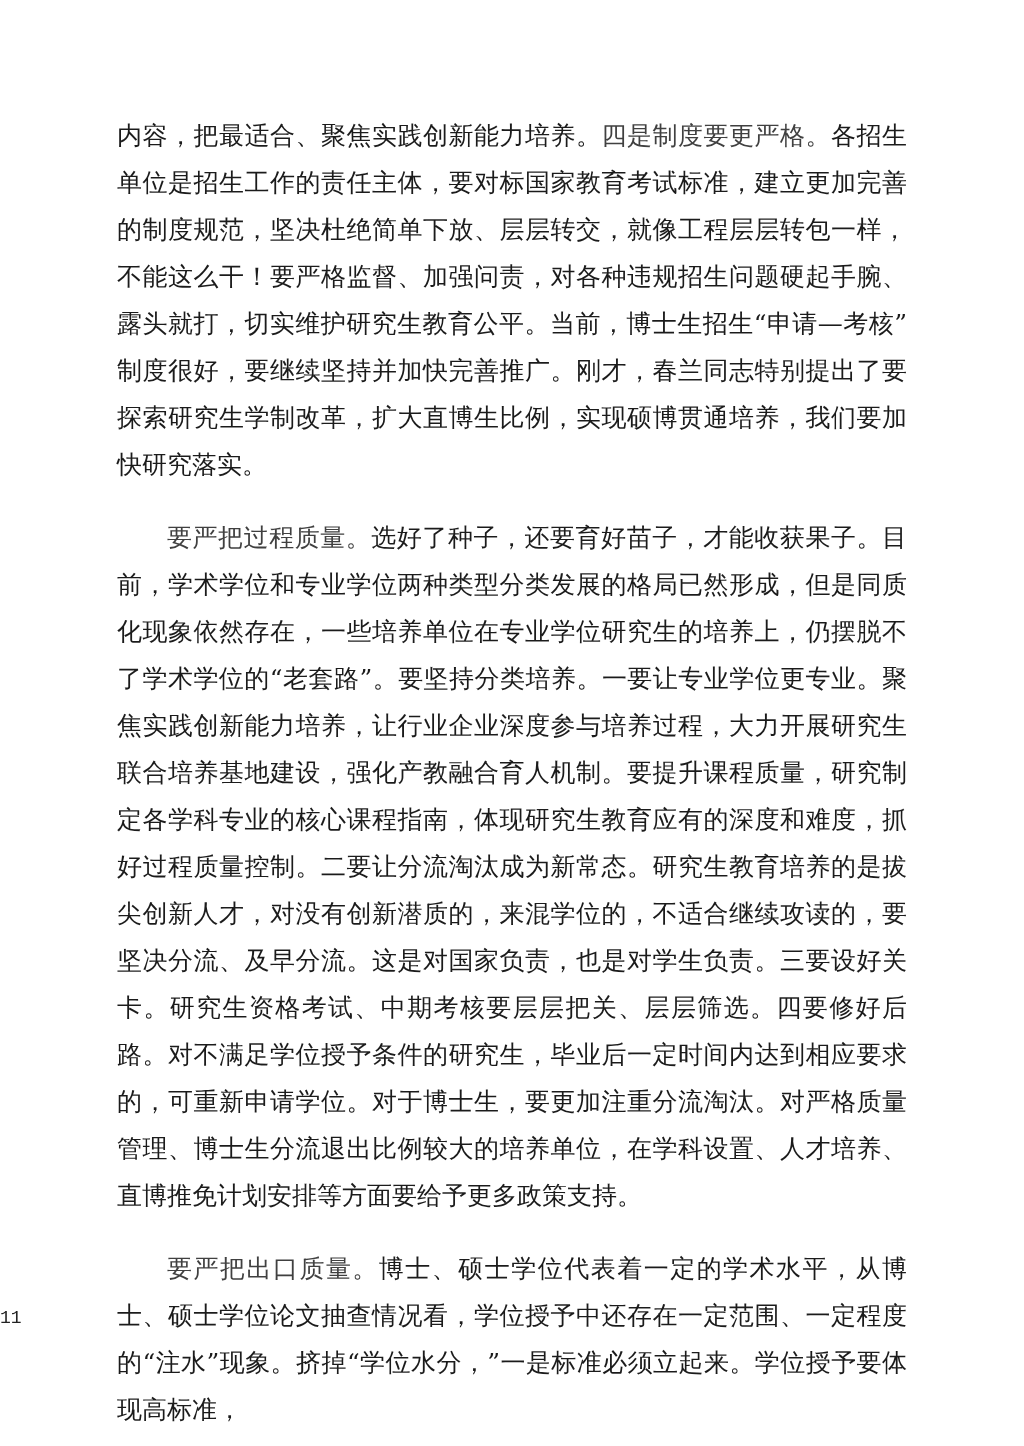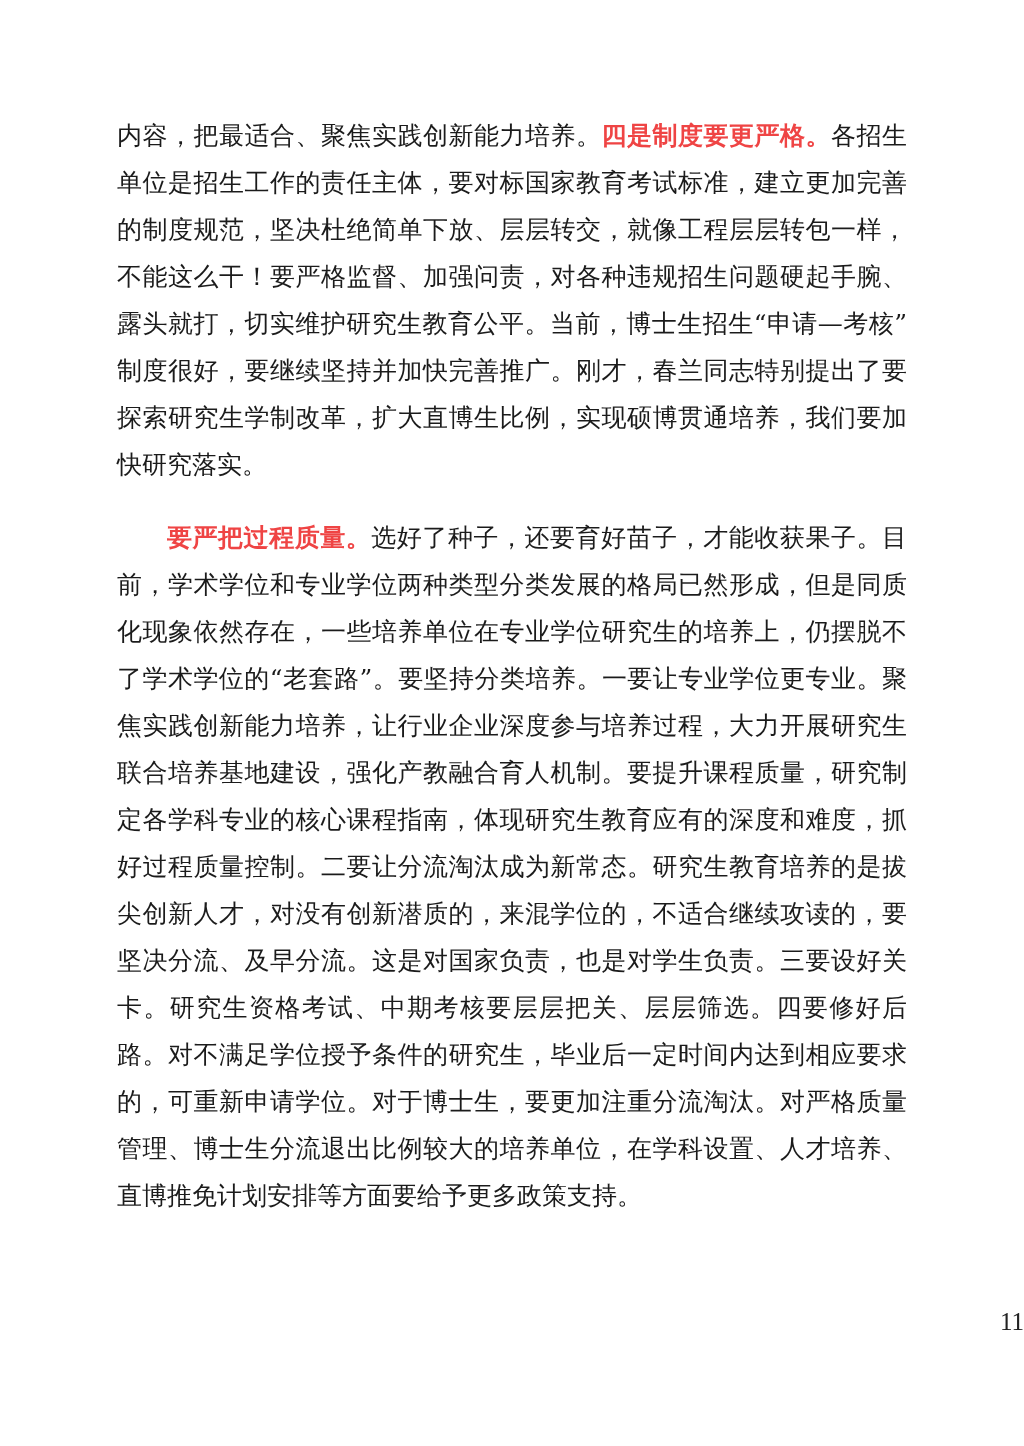--- a/index.html
+++ b/index.html
@@ -29,37 +29,38 @@
     color: #1b1b1b;
     font-family: "DejaVu Serif", "Liberation Serif", serif;
   }
   p.para + p.para {
     margin-top: 26px;
   }
   p.para.indent {
     text-indent: 50px;
   }
   .seg-bold {
-    font-weight: 700;
-    color: #ef4444;
+    font-weight: 400;
+    color: #404040;
   }
   .page-number {
     position: absolute;
     top: 1308px;
     left: 0;
     width: 100%;
-    text-align: right;
-    font-size: 25px;
+    text-align: left;
+    font-size: 18px;
     color: #222222;
-    font-family: Liberation Serif, serif;
+    font-family: Liberation Mono, monospace;
   }
 </style>
 </head>
 <body>
 
 <div class="page">
   <div class="content">
 
   <p class="para"><span class="seg-normal">内容，把最适合、聚焦实践创新能力培养。</span><span class="seg-bold">四是制度要更严格。</span><span class="seg-normal">各招生单位是招生工作的责任主体，要对标国家教育考试标准，建立更加完善的制度规范，坚决杜绝简单下放、层层转交，就像工程层层转包一样，不能这么干！要严格监督、加强问责，对各种违规招生问题硬起手腕、露头就打，切实维护研究生教育公平。当前，博士生招生“申请—考核”制度很好，要继续坚持并加快完善推广。刚才，春兰同志特别提出了要探索研究生学制改革，扩大直博生比例，实现硕博贯通培养，我们要加快研究落实。</span></p>
       <p class="para indent"><span class="seg-bold">要严把过程质量。</span><span class="seg-normal">选好了种子，还要育好苗子，才能收获果子。目前，学术学位和专业学位两种类型分类发展的格局已然形成，但是同质化现象依然存在，一些培养单位在专业学位研究生的培养上，仍摆脱不了学术学位的“老套路”。要坚持分类培养。一要让专业学位更专业。聚焦实践创新能力培养，让行业企业深度参与培养过程，大力开展研究生联合培养基地建设，强化产教融合育人机制。要提升课程质量，研究制定各学科专业的核心课程指南，体现研究生教育应有的深度和难度，抓好过程质量控制。二要让分流淘汰成为新常态。研究生教育培养的是拔尖创新人才，对没有创新潜质的，来混学位的，不适合继续攻读的，要坚决分流、及早分流。这是对国家负责，也是对学生负责。三要设好关卡。研究生资格考试、中期考核要层层把关、层层筛选。四要修好后路。对不满足学位授予条件的研究生，毕业后一定时间内达到相应要求的，可重新申请学位。对于博士生，要更加注重分流淘汰。对严格质量管理、博士生分流退出比例较大的培养单位，在学科设置、人才培养、直博推免计划安排等方面要给予更多政策支持。</span></p>
+      <p class="para indent"><span class="seg-bold">要严把出口质量。</span><span class="seg-normal">博士、硕士学位代表着一定的学术水平，从博士、硕士学位论文抽查情况看，学位授予中还存在一定范围、一定程度的“注水”现象。挤掉“学位水分，”一是标准必须立起来。学位授予要体现高标准，</span></p>
     </div>
   <div class="page-number">11</div>
 </div>
 
 </body></html>

